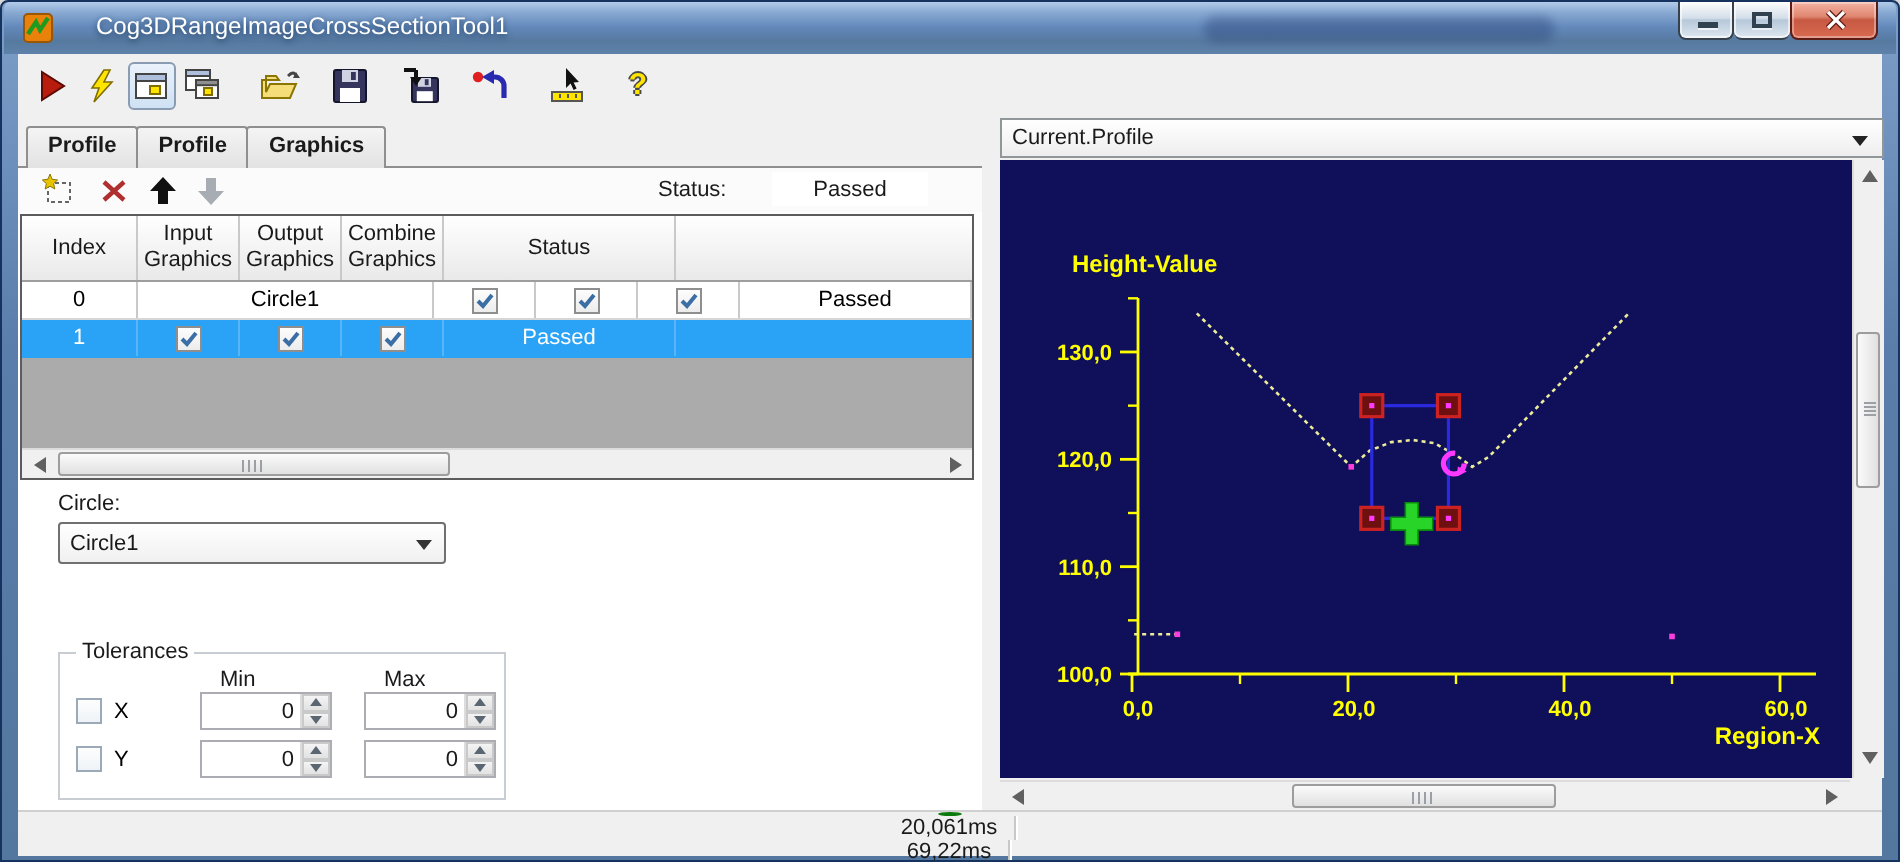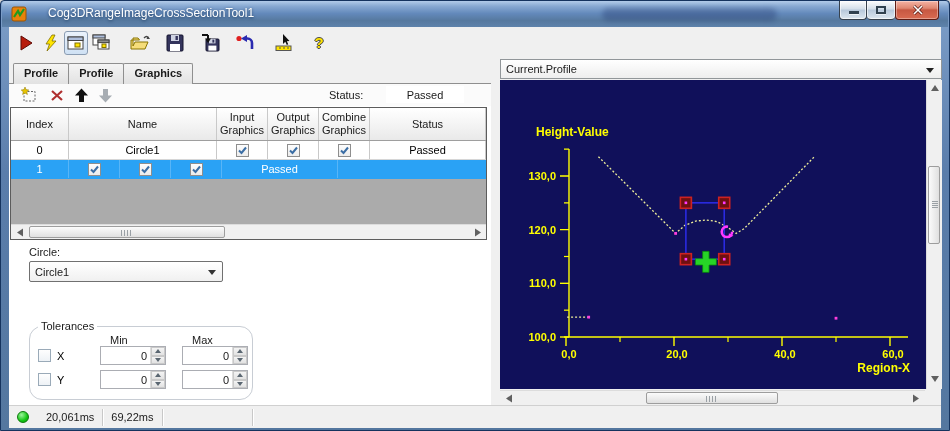--- a/index.html
+++ b/index.html
@@ -56,40 +56,40 @@
   .grip{position:absolute;left:50%;top:3px;width:8px;height:6px;transform:translateX(-50%);
         background:repeating-linear-gradient(180deg,#9aa0a5 0 1px,transparent 1px 2px);}
   .vthumb{position:absolute;left:1px;width:12px;border:1px solid #9d9d9d;border-radius:2px;background:linear-gradient(90deg,#fbfbfb,#e0e0e0);}
   .vgrip{position:absolute;top:50%;left:3px;height:8px;width:6px;transform:translateY(-50%);
         background:repeating-linear-gradient(180deg,#9aa0a5 0 1px,transparent 1px 2px);}
   
   .lbl{position:absolute;font-size:11px;color:#1a1a1a;}
   .combo{position:absolute;height:21px;border:1px solid #707070;border-radius:2px;background:linear-gradient(180deg,#ffffff,#f0f0f0);
          font-size:11px;display:flex;align-items:center;padding-left:5px;color:#1a1a1a;}
   .combo .arr{position:absolute;right:6px;top:8px;width:0;height:0;border-left:4px solid transparent;border-right:4px solid transparent;border-top:5px solid #333;}
-  .group{position:absolute;border:1px solid #c8cdd4;border-radius:13px;}
+  .group{position:absolute;border:1px solid #c8cdd4;border-radius:0;}
   .group .gtitle{position:absolute;left:8px;top:-7px;background:#fff;padding:0 3px;font-size:11px;color:#1a1a1a;}
   .tolrow{position:absolute;display:flex;align-items:center;}
   .cb2{width:13px;height:13px;border:1px solid #9aaab8;background:linear-gradient(180deg,#fefefe,#eef2f6);}
   .spin{position:absolute;height:19px;border:1px solid #abadb3;background:#fff;display:flex;}
   .spinval{flex:1;font-size:11px;display:flex;align-items:center;justify-content:flex-end;padding-right:3px;color:#1a1a1a;}
   .spinbtns{width:15px;border-left:1px solid #dcdcdc;display:flex;flex-direction:column;}
   .sbt{flex:1;background:linear-gradient(180deg,#f4f4f4,#e2e2e2);border:1px solid #c9c9c9;display:flex;align-items:center;justify-content:center;}
   .tri-u{width:0;height:0;border-left:3px solid transparent;border-right:3px solid transparent;border-bottom:4px solid #5a6671;}
   .tri-d{width:0;height:0;border-left:3px solid transparent;border-right:3px solid transparent;border-top:4px solid #5a6671;}
   
   .right-panel{position:absolute;left:489px;top:31px;width:445px;height:347px;}
   .rcombo{position:absolute;left:2px;top:1px;width:442px;height:20px;border:1px solid #919699;background:linear-gradient(180deg,#ffffff,#eeeeee);
           font-size:11px;display:flex;align-items:center;padding-left:5px;color:#1a1a1a;}
   .rcombo .arr{position:absolute;right:7px;top:8px;width:0;height:0;border-left:4px solid transparent;border-right:4px solid transparent;border-top:5px solid #222;}
   .chart-wrap{position:absolute;left:2px;top:22px;width:426px;height:309px;background:#10105a;}
   .vscroll{position:absolute;left:428px;top:22px;width:16px;height:309px;background:#f0f0f0;border-left:1px solid #dcdcdc;}
   .rp-hscroll{position:absolute;left:2px;top:332px;width:425px;height:15px;}
   
-  .statusbar{position:absolute;left:0;right:0;top:378px;height:23px;background:#f0f0f0;border-top:1px solid #d0d0d0;display:flex;align-items:center;}
+  .statusbar{position:absolute;left:0;right:0;top:378px;height:23px;background:#f0f0f0;border-top:1px solid #d0d0d0;display:flex;align-items:center;flex-direction:column;}
   .sdot{width:12px;height:12px;border-radius:50%;margin:0 9px 0 8px;background:radial-gradient(circle at 35% 30%,#9cf49c,#14c614 60%,#0a9a0a);border:1px solid #0a7a0a;}
   .spanel{height:17px;display:flex;align-items:center;padding:0 8px;font-size:11px;color:#1a1a1a;border-right:1px solid #c8c8c8;box-shadow:1px 0 0 #fff;}
   .spanel.empty{width:90px;}
   svg text{font-family:"Liberation Sans","DejaVu Sans",sans-serif;}
 </style>
 </head>
 <body>
 
 <div class="win">
   <div class="titlebar">
@@ -221,21 +221,20 @@
                 <polygon points="7.5,14.5 14,7.5 10,7.5 10,1 5,1 5,7.5 1,7.5" fill="#a7adb3"></polygon>
               </svg>
           </div>
           <span class="status-lbl">Status:</span>
           <span class="status-val">Passed</span>
         </div>
 
         <div class="grid" id="grid">
             <div class="gh">
               <div class="ghc" style="width: 58px;">Index</div>
-              <div class="ghc" style="width: 148px;">Name</div>
               <div class="ghc" style="width: 51px;">Input
 Graphics</div>
               <div class="ghc" style="width: 51px;">Output
 Graphics</div>
               <div class="ghc" style="width: 51px; text-align: right;">Combine
 Graphics</div>
               <div class="ghc" style="width: 116px;">Status</div>
             </div>
             <div class="gr">
               <div class="gc" style="width: 58px;">0</div>

